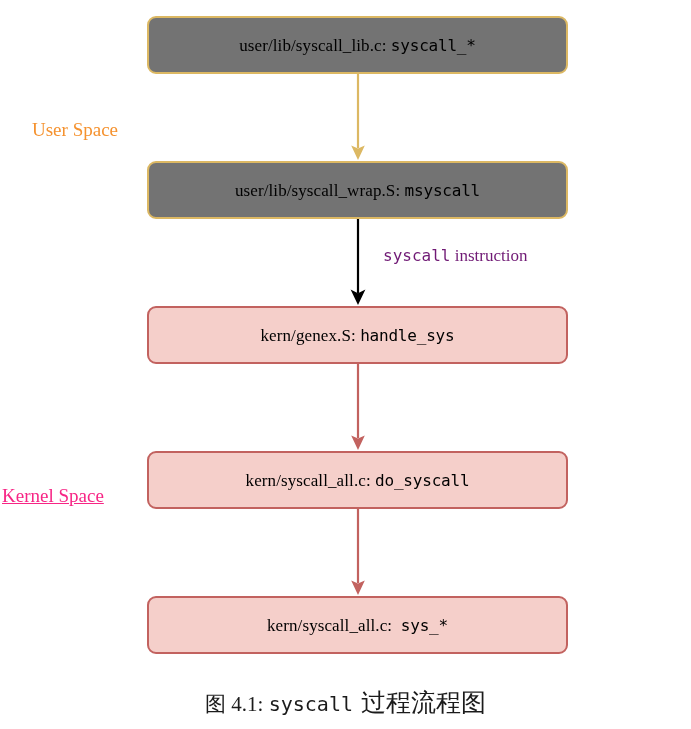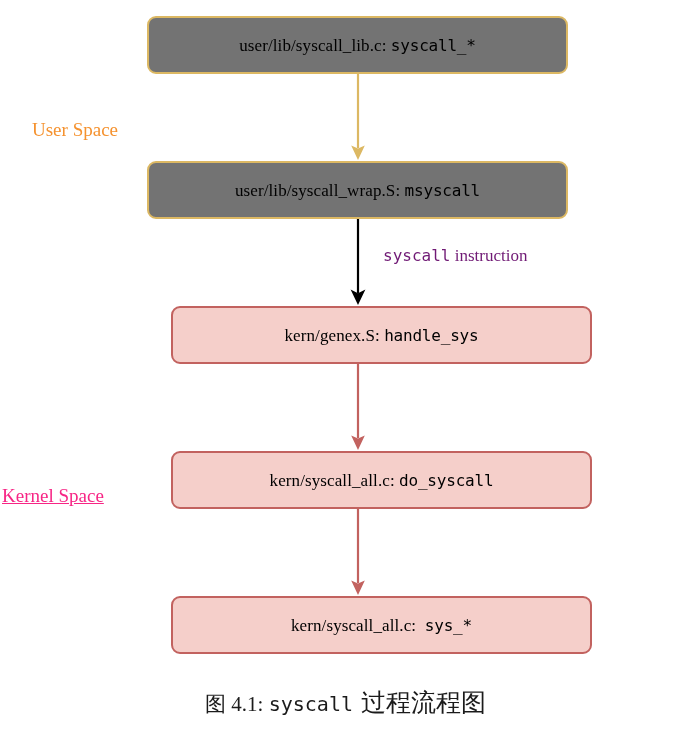--- a/index.html
+++ b/index.html
@@ -50,21 +50,20 @@
     letter-spacing: -0.2px;
   }
 
   .node.user {
     background: #737373;
     border: 2px solid #dcb863;
   }
   .node.kernel {
     background: #f5cfca;
     border: 2px solid #c2625f;
-    margin-left: 24px;
   }
 
   #node-0 { top: 16px; }
   #node-1 { top: 161px; }
   #node-2 { top: 306px; }
   #node-3 { top: 451px; text-align: right; }
   #node-4 { top: 596px; }
 
   
   .arrow {

